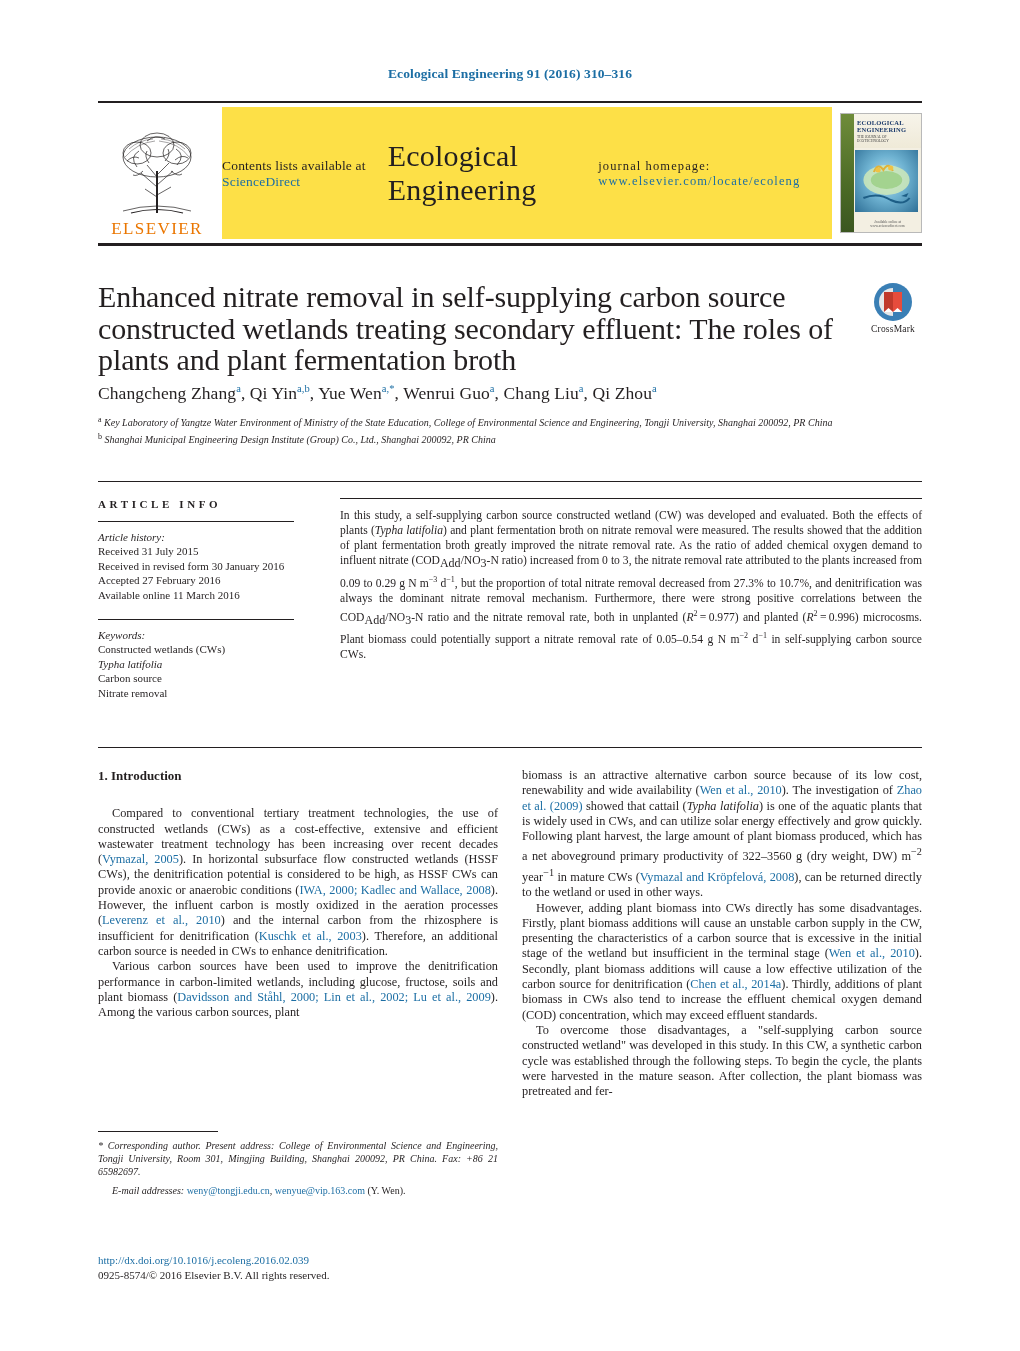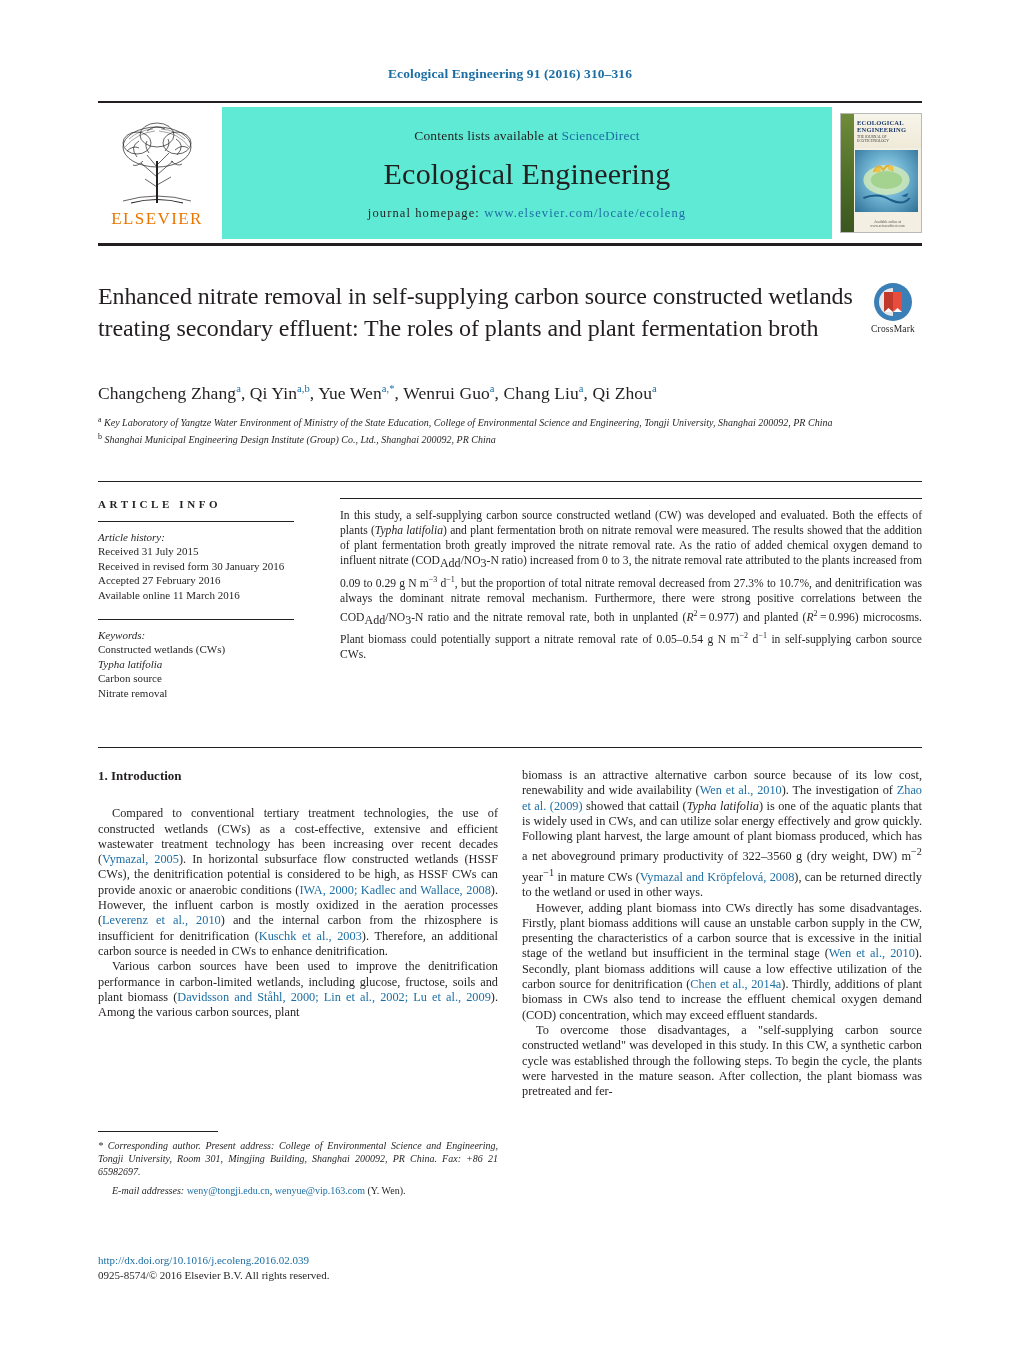--- a/index.html
+++ b/index.html
@@ -51,39 +51,38 @@
     height: 132px;
     padding-top: 4px;
   }
   .elsevier-logo {
     width: 118px;
     flex: 0 0 118px;
     position: relative;
     display: flex;
     flex-direction: column;
     align-items: center;
-    justify-content: center;
+    justify-content: flex-end;
     padding-bottom: 2px;
   }
   .tree-svg { display:block; }
   .elsevier-word {
     font-family: "Liberation Serif", serif;
     font-size: 17px;
     letter-spacing: 1.4px;
     color: #ea7600;
     font-weight: normal;
     line-height: 1;
     margin-top: 1px;
   }
   .center-band {
     flex: 1 1 auto;
-    background: #5eead4;
+    background: #fde047;
     margin: 0 8px 0 6px;
     display: flex;
-    flex-direction: column;
     align-items: center;
     justify-content: center;
     padding: 6px 0 4px 0;
   }
   .contents-line {
     font-size: 13.5px;
     color: #231f20;
     letter-spacing: 0.2px;
   }
   .contents-line .sd { color:#1c6ea4; }
@@ -146,21 +145,21 @@
   }
 
   
   .title-block {
     position: absolute;
     top: 281px;
     left: 98px;
     width: 760px;
   }
   .art-title {
-    font-size: 24px;
+    font-size: 30px;
     line-height: 31.5px;
     font-weight: normal;
     margin: 0;
     color: #231f20;
     letter-spacing: -0.1px;
   }
   .crossmark {
     position: absolute;
     top: 282px;
     left: 862px;

